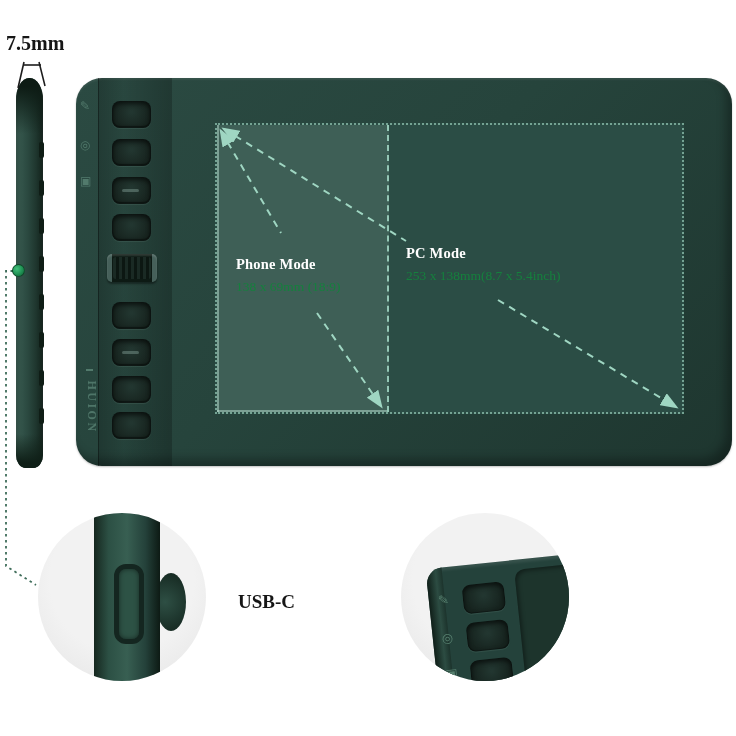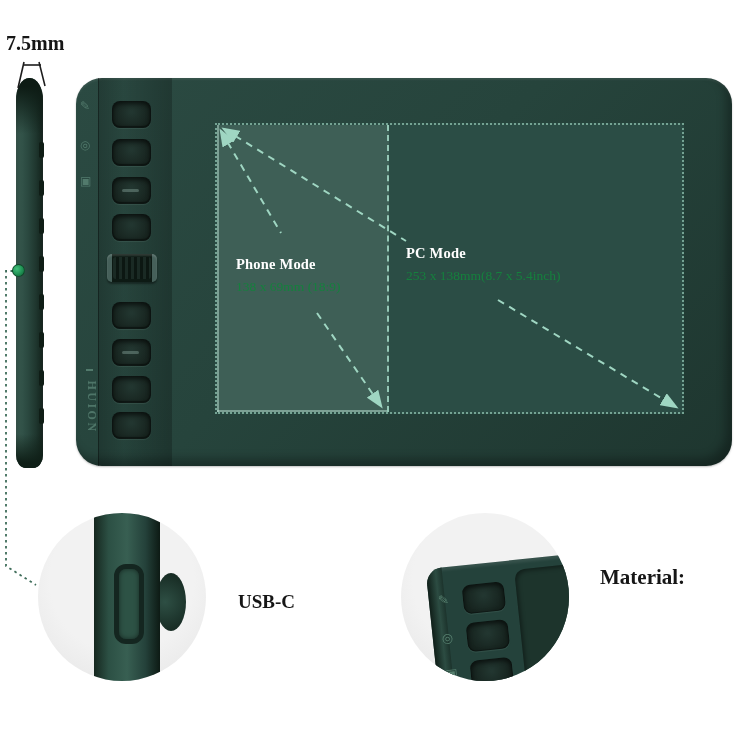--- a/index.html
+++ b/index.html
@@ -197,16 +197,15 @@
       <span class="abs corner-icon" style="top:26px">✎</span>
       <span class="abs corner-icon" style="top:64px">◎</span>
       <span class="abs corner-icon" style="top:100px">▣</span>
       <div class="abs ckey" style="top:20px"></div>
       <div class="abs ckey" style="top:58px"></div>
       <div class="abs ckey" style="top:96px"></div>
       <div class="abs" id="corner-screen"></div>
     </div>
   </div>
   <div class="abs" id="material-label">
-    <div>Material:</div>
   </div>
 
 </div>
 
 </body></html>

